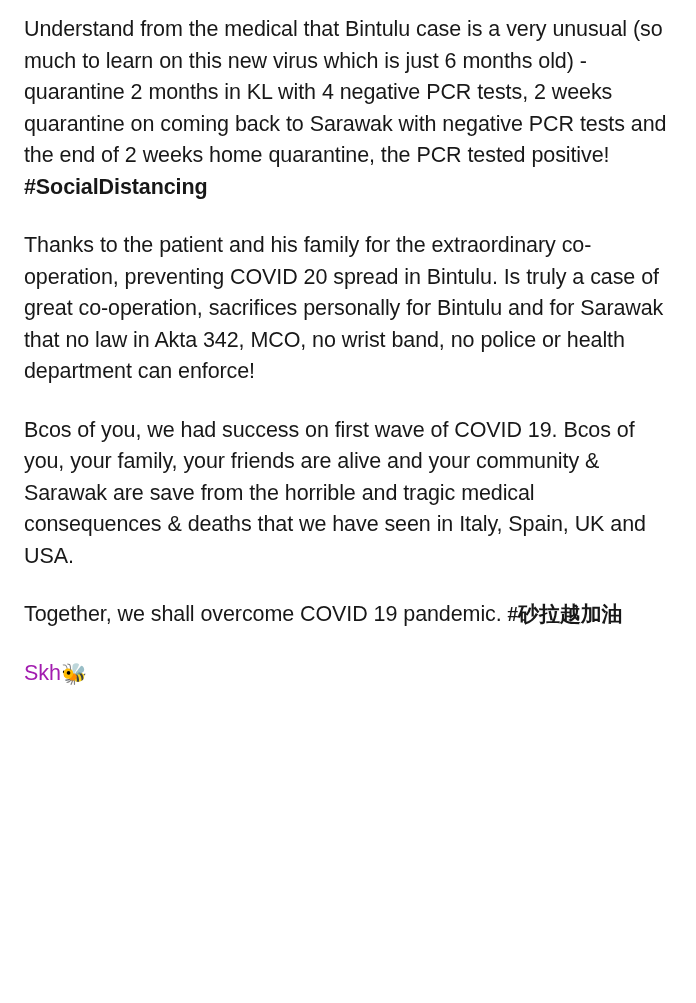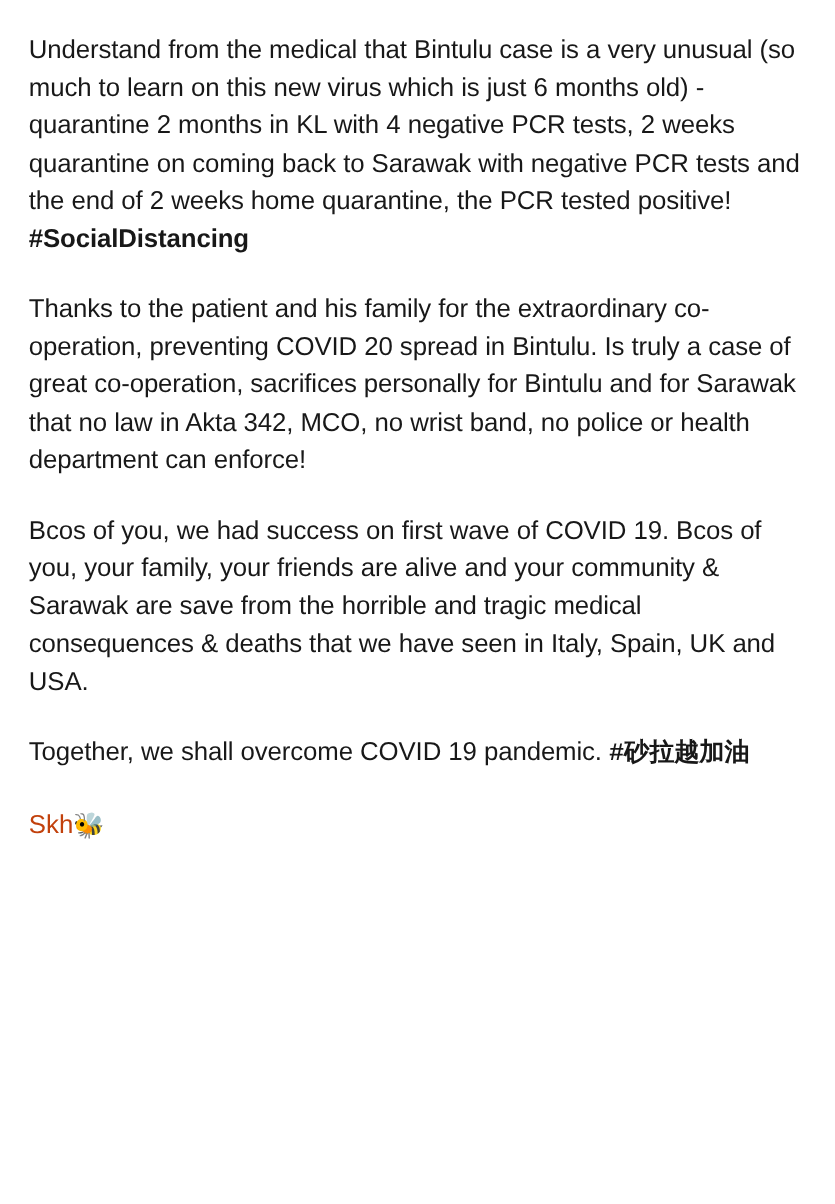--- a/index.html
+++ b/index.html
@@ -16,42 +16,42 @@
   }
   .post {
     box-sizing: border-box;
     width: 696px;
     padding: 14px 24px 16px 24px;
   }
   .para {
     font-size: 21.5px;
     line-height: 31.5px;
     letter-spacing: -0.1px;
-    margin: 12px 0 27px 0;
+    margin: 0 0 27px 0;
     color: #181818;
     word-spacing: 0.1px;
   }
   .para:last-child {
     margin-bottom: 0;
   }
   .para b, .tag {
     font-weight: bold;
   }
   .sig {
     font-size: 21.5px;
     line-height: 31.5px;
     margin: 0;
-    color: #c2410c;
+    color: #a21caf;
   }
   .bee {
     font-size: 21px;
     vertical-align: -1px;
   }
   .cjk {
-    font-family: Liberation Mono, monospace;
+    font-family: Liberation Serif, serif;
     font-weight: bold;
     font-size: 21px;
   }
 </style>
 </head>
 <body>
 
 <div class="post">
 
   <p class="para"><span>Understand from the medical that Bintulu case is a very unusual (so much to learn on this new virus which is just 6 months old) - quarantine 2 months in KL with 4 negative PCR tests, 2 weeks quarantine on coming back to Sarawak with negative PCR tests and the end of 2 weeks home quarantine, the PCR tested positive! </span><span class="tag">#SocialDistancing</span></p>

